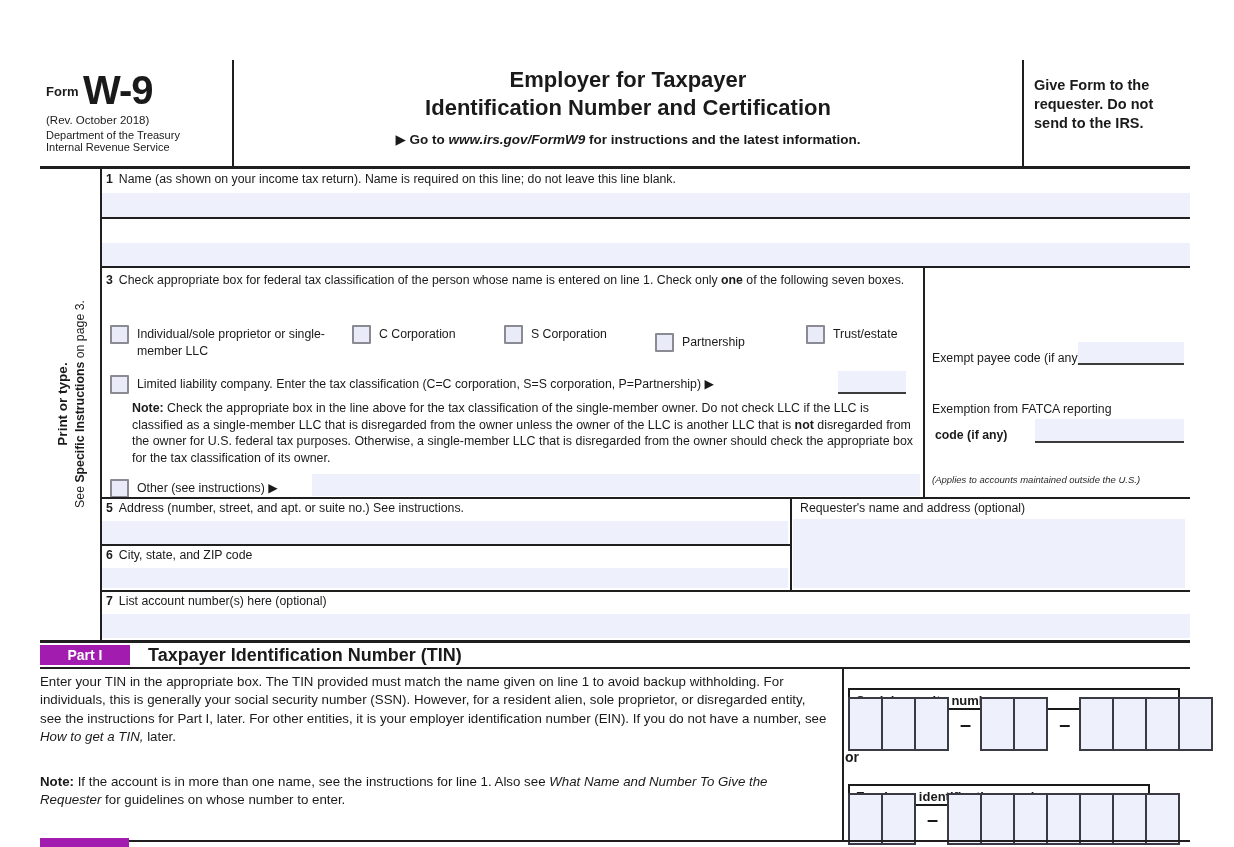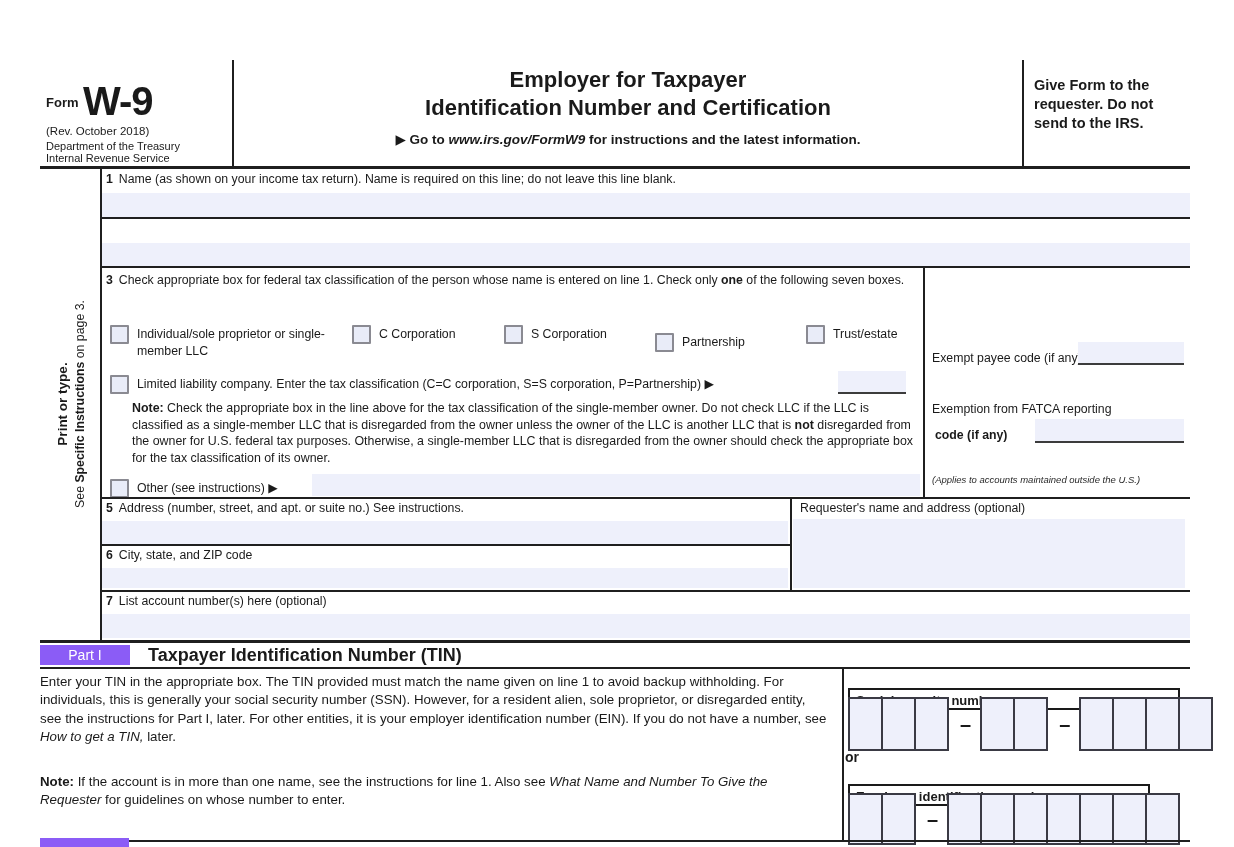--- a/index.html
+++ b/index.html
@@ -15,37 +15,37 @@
   .cb{flex:0 0 auto;width:15px;height:15px;background:#e9ecf8;border:2px solid #8a8a92;
       border-radius:1px;margin-right:8px;margin-top:-1px;}
   .cblab{font-size:12.3px;line-height:1.35;}
   .underline-input{position:absolute;background:#eef0fb;border-bottom:2.5px solid #3c3c3c;}
   .hdrbox{position:absolute;border:2px solid #1a1a1a;background:#fff;font-weight:bold;
           font-size:13px;padding:3px 0 0 6px;box-sizing:border-box;margin-top:16px;}
   .digits{position:absolute;display:flex;align-items:center;}
   .dg{width:31px;height:50px;background:#eef0fb;border:2px solid #3a3a44;margin-left:-2px;}
   .dg:first-child{margin-left:0;}
   .dgdash{font-weight:bold;font-size:20px;margin:0 11px;color:#1a1a1a;}
-  .badge{position:absolute;background:#8b5cf6;color:#fff;font-weight:normal;font-size:14px;
+  .badge{position:absolute;background:#a21caf;color:#fff;font-weight:bold;font-size:14px;
          text-align:center;}
   .ital{font-style:italic;}
   .para{position:absolute;font-size:13.3px;line-height:1.38;}
   .vtext{position:absolute;left:40px;top:168px;width:60px;height:472px;}
   .vtext-inner{position:absolute;top:50%;left:50%;transform:translate(-50%,-50%) rotate(-90deg);
                white-space:nowrap;text-align:center;}
   .vt1{font-size:13.5px;font-weight:bold;line-height:1.4;}
   .vt2{font-size:12.3px;}
 </style>
 </head>
 <body>
 
 <div id="page">
 
   <div class="abs" style="left:46px;top:68px;width:184px;">
-    <div style="white-space:nowrap;margin-top:11px;">
+    <div style="white-space:nowrap;">
       <span style="font-size:13px;font-weight:bold;vertical-align:8px;">Form</span>
       <span style="font-size:40px;font-weight:bold;letter-spacing:-1px;">W-9</span>
     </div>
     <div style="font-size:11.5px;margin-top:1px;">(Rev. October 2018)</div>
     <div style="font-size:11px;margin-top:3px;">Department of the Treasury</div>
     <div style="font-size:11px;">Internal Revenue Service</div>
   </div>
 
   <div class="line" style="left:232px;top:60px;width:2px;height:107px;"></div>
 

